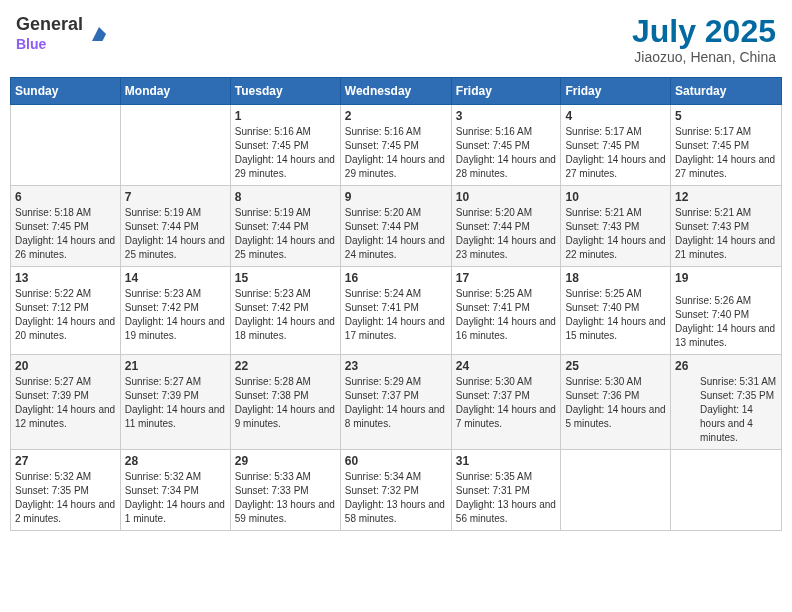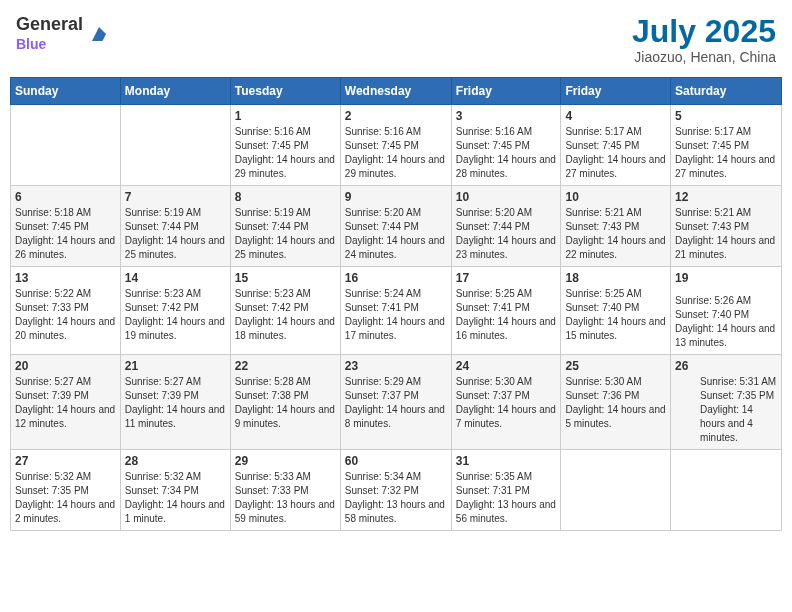--- a/index.html
+++ b/index.html
@@ -199,21 +199,21 @@
           <span class="day-number">12</span>
           <div class="day-info" style="white-space: pre-line;">Sunrise: 5:21 AM
 Sunset: 7:43 PM
 Daylight: 14 hours and 21 minutes.</div>
         </td>
       </tr>
       <tr>
         <td>
           <span class="day-number">13</span>
           <div class="day-info" style="white-space: pre-line;">Sunrise: 5:22 AM
-Sunset: 7:33 PM
+Sunset: 7:12 PM
 Daylight: 14 hours and 20 minutes.</div>
         </td>
         <td>
           <span class="day-number">14</span>
           <div class="day-info" style="white-space: pre-line;">Sunrise: 5:23 AM
 Sunset: 7:42 PM
 Daylight: 14 hours and 19 minutes.</div>
         </td>
         <td>
           <span class="day-number">15</span>

